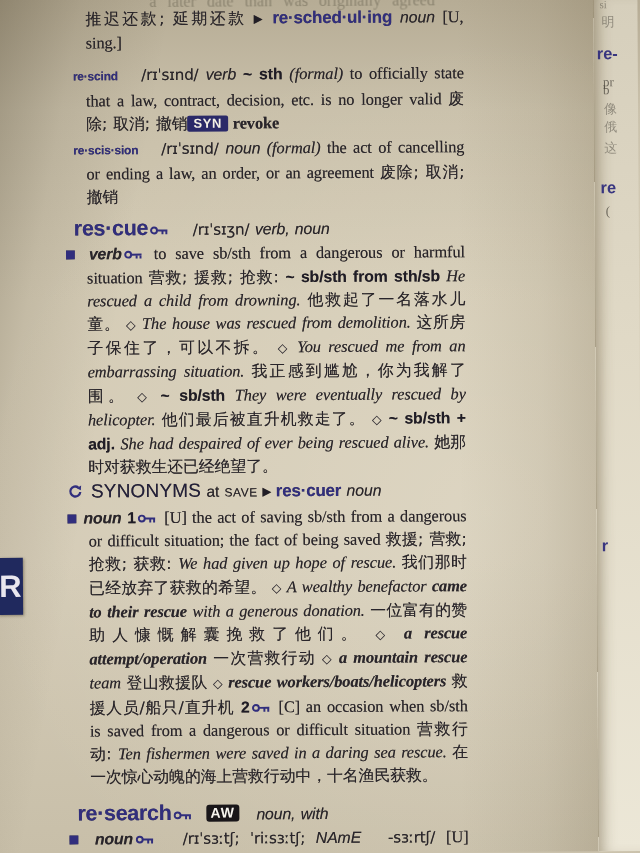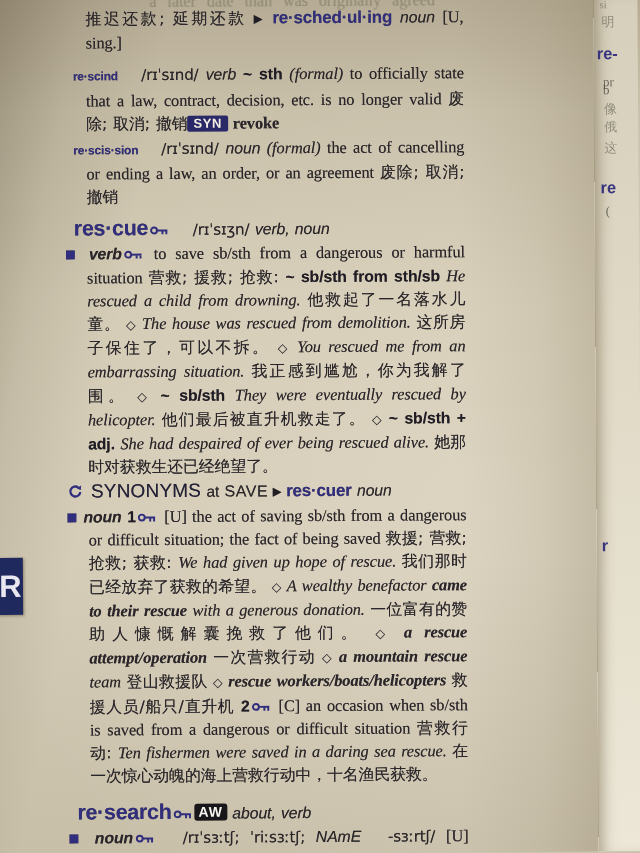--- a/index.html
+++ b/index.html
@@ -39,28 +39,28 @@
   .seg-bi-sans{font-family:"Liberation Sans",sans-serif;font-weight:bold;font-style:italic;font-size:15.8px;}
   .seg-bsans{font-family:"Liberation Sans",sans-serif;font-weight:bold;font-size:15.8px;color:#1f1c26;}
   .seg-ph{font-family:"DejaVu Sans","DejaVu Serif",sans-serif;font-size:15.2px;letter-spacing:-0.2px;margin-left:16px;}
   .seg-cjk{font-family:"DejaVu Sans",sans-serif;font-size:15.9px;color:var(--ink,#272329);}
   .seg-hw{font-family:Liberation Sans, sans-serif;font-weight:bold;font-size:12px;color:var(--headword-blue,#312e7d);letter-spacing:-0.2px;}
   .seg-hw-inline{font-family:"Liberation Sans",sans-serif;font-weight:bold;font-size:17px;color:var(--headword-blue,#312e7d);letter-spacing:-0.2px;}
   .seg-hw-lg{font-family:"Liberation Sans",sans-serif;font-weight:bold;font-size:21.5px;color:var(--headword-blue,#312e7d);letter-spacing:-0.3px;}
   .seg-bullet{color:var(--headword-blue,#312e7d);font-family:"DejaVu Sans",sans-serif;font-size:11.5px;vertical-align:1.5px;}
   .seg-dia{font-family:"DejaVu Sans",sans-serif;font-size:12.5px;color:#34303a;}
   .seg-arrow{font-family:"DejaVu Sans",sans-serif;font-size:11.5px;color:#211e26;vertical-align:1px;}
-  .seg-sc{font-family:"Liberation Sans",sans-serif;font-size:16px;letter-spacing:.6px;}
+  .seg-sc{font-family:"Liberation Sans",sans-serif;font-size:12px;letter-spacing:.6px;}
   .seg-syn-label{font-family:"Liberation Sans",sans-serif;font-weight:normal;font-size:19px;letter-spacing:.2px;color:#23203a;}
   .seg-syn-badge{display:inline-block;background:var(--syn-badge-bg,#2a2968);color:var(--badge-text,#f2efe4);
     font-family:"Liberation Sans",sans-serif;font-weight:bold;font-size:13px;line-height:16.5px;
     padding:0 6px;border-radius:2px;letter-spacing:.5px;vertical-align:1px;text-indent:0;text-shadow:none;}
   .seg-aw-badge{display:inline-block;background:var(--aw-badge-bg,#191619);color:#f7f5ef;
     font-family:"Liberation Sans",sans-serif;font-weight:bold;font-size:14px;line-height:17.5px;
-    padding:0 4px;border-radius:3px;letter-spacing:1px;vertical-align:2px;margin:0 0;text-indent:0;text-shadow:none;}
+    padding:0 4px;border-radius:3px;letter-spacing:1px;vertical-align:2px;margin:0 12px;text-indent:0;text-shadow:none;}
   .seg-icon{color:var(--headword-blue,#312e7d);margin:0 2px;}
   .seg-icon svg{vertical-align:-1px;}
   
   .top-ghost{position:absolute;top:-8px;left:152px;width:478px;margin:0;
     font-size:16px;color:var(--ghost-ink,#6f6957);opacity:.6;filter:blur(.5px);
     word-spacing:7px;white-space:nowrap;}
   .gutter{position:absolute;left:458px;top:0;width:140px;height:100%;
     background:linear-gradient(90deg, rgba(0,0,0,0), rgba(95,80,50,.08) 60%, rgba(95,80,50,.18));}
   
   .right-page{position:absolute;right:0;top:0;width:44px;height:100%;
@@ -114,21 +114,21 @@
       <p class="entry sense"><span class="seg seg-bullet">■</span><span class="seg seg-bi-sans"> noun </span><span class="seg seg-bsans">1</span><span class="seg seg-icon"><svg width="19" height="11" viewBox="0 0 27 15">
               <circle cx="6" cy="7.5" r="4.2" fill="none" stroke="currentColor" stroke-width="2.8"></circle>
               <path d="M10.5 7.5 H25 M18 7.5 v5.5 M23.5 7.5 v5.5" fill="none" stroke="currentColor" stroke-width="2.8"></path>
             </svg></span><span class="seg seg-r"> [U] the act of saving sb/sth from a dangerous or difficult situation; the fact of being saved </span><span class="seg seg-cjk">救援; 营救; 抢救; 获救: </span><span class="seg seg-i">We had given up hope of rescue. </span><span class="seg seg-cjk">我们那时已经放弃了获救的希望。</span><span class="seg seg-dia"> ◇ </span><span class="seg seg-i">A wealthy benefactor </span><span class="seg seg-bi">came to their rescue </span><span class="seg seg-i">with a generous donation. </span><span class="seg seg-cjk">一位富有的赞助人慷慨解囊挽救了他们。</span><span class="seg seg-dia"> ◇ </span><span class="seg seg-bi">a rescue attempt/operation </span><span class="seg seg-cjk">一次营救行动</span><span class="seg seg-dia"> ◇ </span><span class="seg seg-bi">a mountain rescue </span><span class="seg seg-i">team </span><span class="seg seg-cjk">登山救援队</span><span class="seg seg-dia"> ◇ </span><span class="seg seg-bi">rescue workers/boats/helicopters </span><span class="seg seg-cjk">救援人员/船只/直升机 </span><span class="seg seg-bsans">2</span><span class="seg seg-icon"><svg width="19" height="11" viewBox="0 0 27 15">
               <circle cx="6" cy="7.5" r="4.2" fill="none" stroke="currentColor" stroke-width="2.8"></circle>
               <path d="M10.5 7.5 H25 M18 7.5 v5.5 M23.5 7.5 v5.5" fill="none" stroke="currentColor" stroke-width="2.8"></path>
             </svg></span><span class="seg seg-r"> [C] an occasion when sb/sth is saved from a dangerous or difficult situation </span><span class="seg seg-cjk">营救行动: </span><span class="seg seg-i">Ten fishermen were saved in a daring sea rescue. </span><span class="seg seg-cjk">在一次惊心动魄的海上营救行动中，十名渔民获救。</span></p>
       <p class="entry e-research-h"><span class="seg seg-hw-lg">re·search</span><span class="seg seg-icon"><svg width="19" height="11" viewBox="0 0 27 15">
               <circle cx="6" cy="7.5" r="4.2" fill="none" stroke="currentColor" stroke-width="2.8"></circle>
               <path d="M10.5 7.5 H25 M18 7.5 v5.5 M23.5 7.5 v5.5" fill="none" stroke="currentColor" stroke-width="2.8"></path>
-            </svg></span><span class="seg seg-aw-badge">AW</span><span class="seg seg-i-sans"> about, verb</span></p>
+            </svg></span><span class="seg seg-aw-badge">AW</span><span class="seg seg-i-sans"> noun, with</span></p>
       <p class="entry sense e-research-n"><span class="seg seg-bullet">■</span><span class="seg seg-bi-sans"> noun</span><span class="seg seg-icon"><svg width="19" height="11" viewBox="0 0 27 15">
               <circle cx="6" cy="7.5" r="4.2" fill="none" stroke="currentColor" stroke-width="2.8"></circle>
               <path d="M10.5 7.5 H25 M18 7.5 v5.5 M23.5 7.5 v5.5" fill="none" stroke="currentColor" stroke-width="2.8"></path>
             </svg></span><span class="seg seg-ph"> /rɪˈsɜːtʃ; ˈriːsɜːtʃ; </span><span class="seg seg-i-sans">NAmE</span><span class="seg seg-ph"> -sɜːrtʃ/ </span><span class="seg seg-r">[U] (also </span><span class="seg seg-hw-inline">re·searches</span><span class="seg seg-r"> [pl.] especially in </span><span class="seg seg-i-sans">BrE</span><span class="seg seg-r">) a careful study of a subject, especially in order to discover new facts or information about it </span></p>
     </main>
 
     <div class="gutter">
       
       
       

